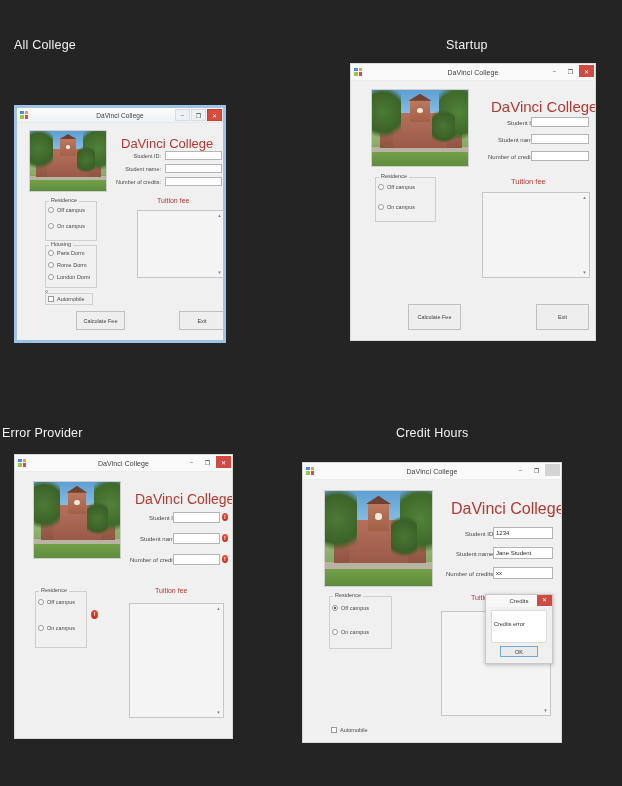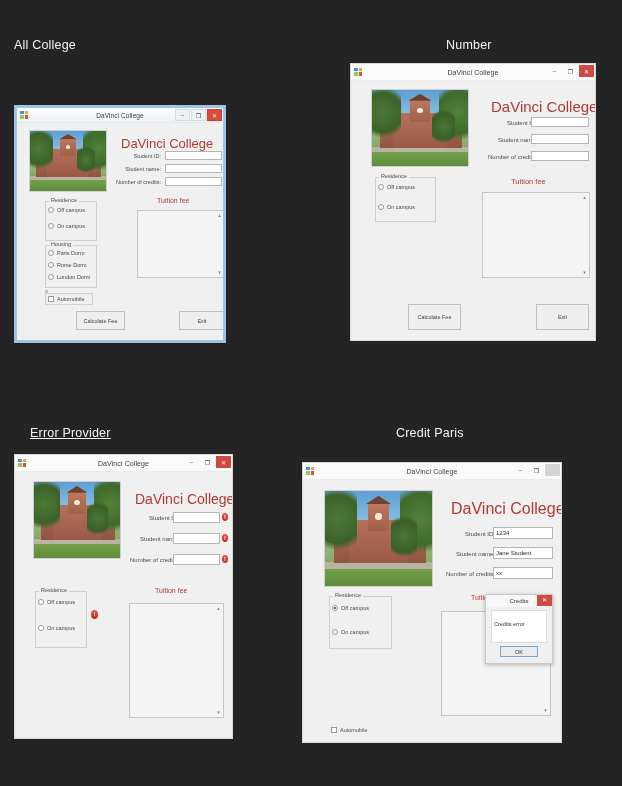--- a/index.html
+++ b/index.html
@@ -332,23 +332,23 @@
     align-items: center;
     justify-content: center;
     font-size: 5.5px;
     color: #333;
   }
 </style>
 </head>
 <body>
 
 <div class="section-title" style="left:14px; top:38px;">All College</div>
-<div class="section-title" style="left:446px; top:38px;">Number</div>
-<div class="section-title" style="left:30px; top:426px;text-decoration:underline;">Error Provider</div>
-<div class="section-title" style="left:396px; top:426px;">Credit Paris</div>
+<div class="section-title" style="left:446px; top:38px;">Startup</div>
+<div class="section-title" style="left:2px; top:426px;">Error Provider</div>
+<div class="section-title" style="left:396px; top:426px;">Credit Hours</div>
 
 <div class="win focused" style="left:14px; top:105px; width:212px; height:238px;">
   <div class="winbody">
     <div class="titlebar">
       <span class="app-icon">
           <i></i>
           <i></i>
           <i></i>
           <i></i>
         </span>

